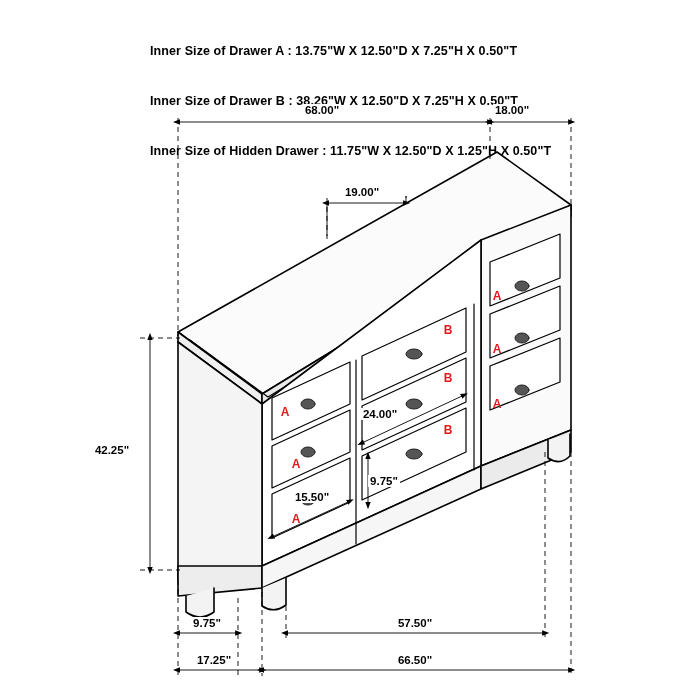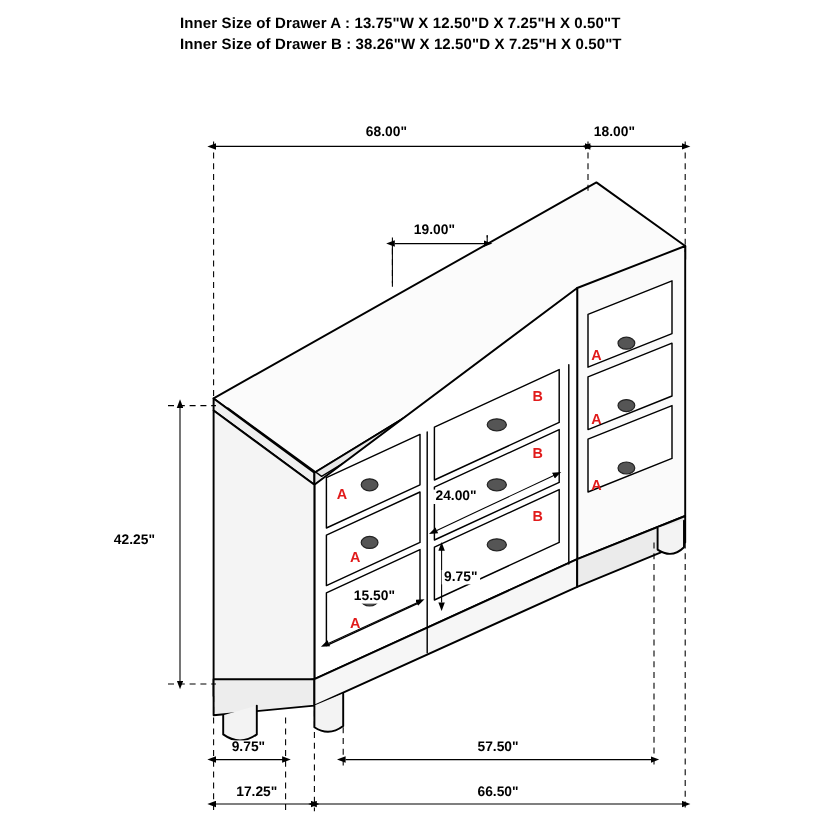--- a/index.html
+++ b/index.html
@@ -12,21 +12,21 @@
     overflow:hidden;
   }
   .spec-block{
     position:absolute;
     left:150px;top:10px;
     font-size:12.5px;
     font-weight:bold;
     line-height:18px;
     letter-spacing:0.1px;
   }
-  .spec-line{white-space:nowrap;}
+  .spec-line{white-space:nowrap;margin-top:32px;}
   #diagram{position:absolute;left:0;top:0;}
   .dimlabel{
     position:absolute;
     font-size:11.5px;
     font-weight:bold;
     background:#fff;
     padding:0 2px;
     white-space:nowrap;
   }
   .drawerlabel{
@@ -36,20 +36,21 @@
     color:#e11b1b;
     white-space:nowrap;
   }
 </style>
 </head>
 <body>
 
 <div class="spec-block">
   <div class="spec-line">Inner Size of Drawer A : 13.75"W X 12.50"D X 7.25"H X 0.50"T</div>
   <div class="spec-line">Inner Size of Drawer B : 38.26"W X 12.50"D X 7.25"H X 0.50"T</div>
+  <div class="spec-line">Inner Size of Hidden Drawer : 11.75"W X 12.50"D X 1.25"H X 0.50"T</div>
 </div>
 
 <svg id="diagram" width="700" height="700" viewBox="0 0 700 700">
 
   <defs>
     <marker id="arrowStart" markerWidth="9" markerHeight="9" refX="8" refY="3" orient="auto" markerUnits="strokeWidth">
       <path d="M8,0 L0,3 L8,6 z" fill="#000"></path>
     </marker>
     <marker id="arrowEnd" markerWidth="9" markerHeight="9" refX="1" refY="3" orient="auto" markerUnits="strokeWidth">
       <path d="M0,0 L8,3 L0,6 z" fill="#000"></path>

